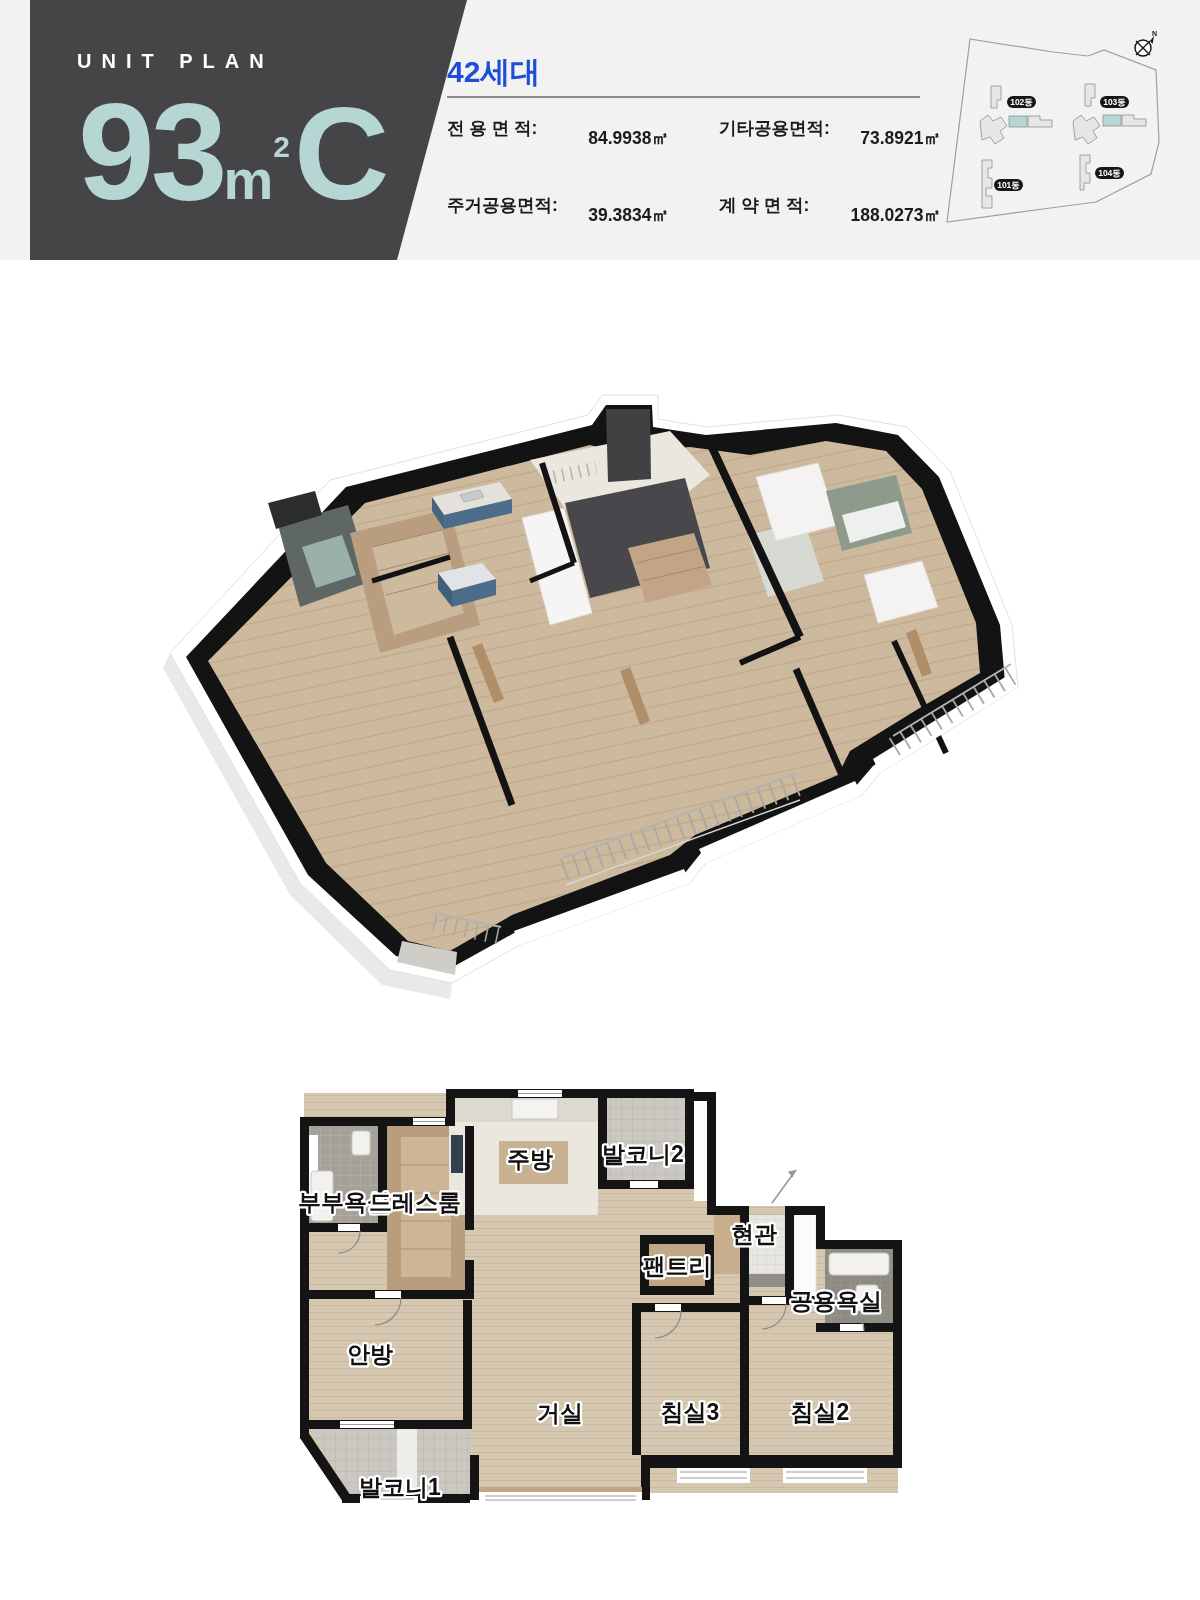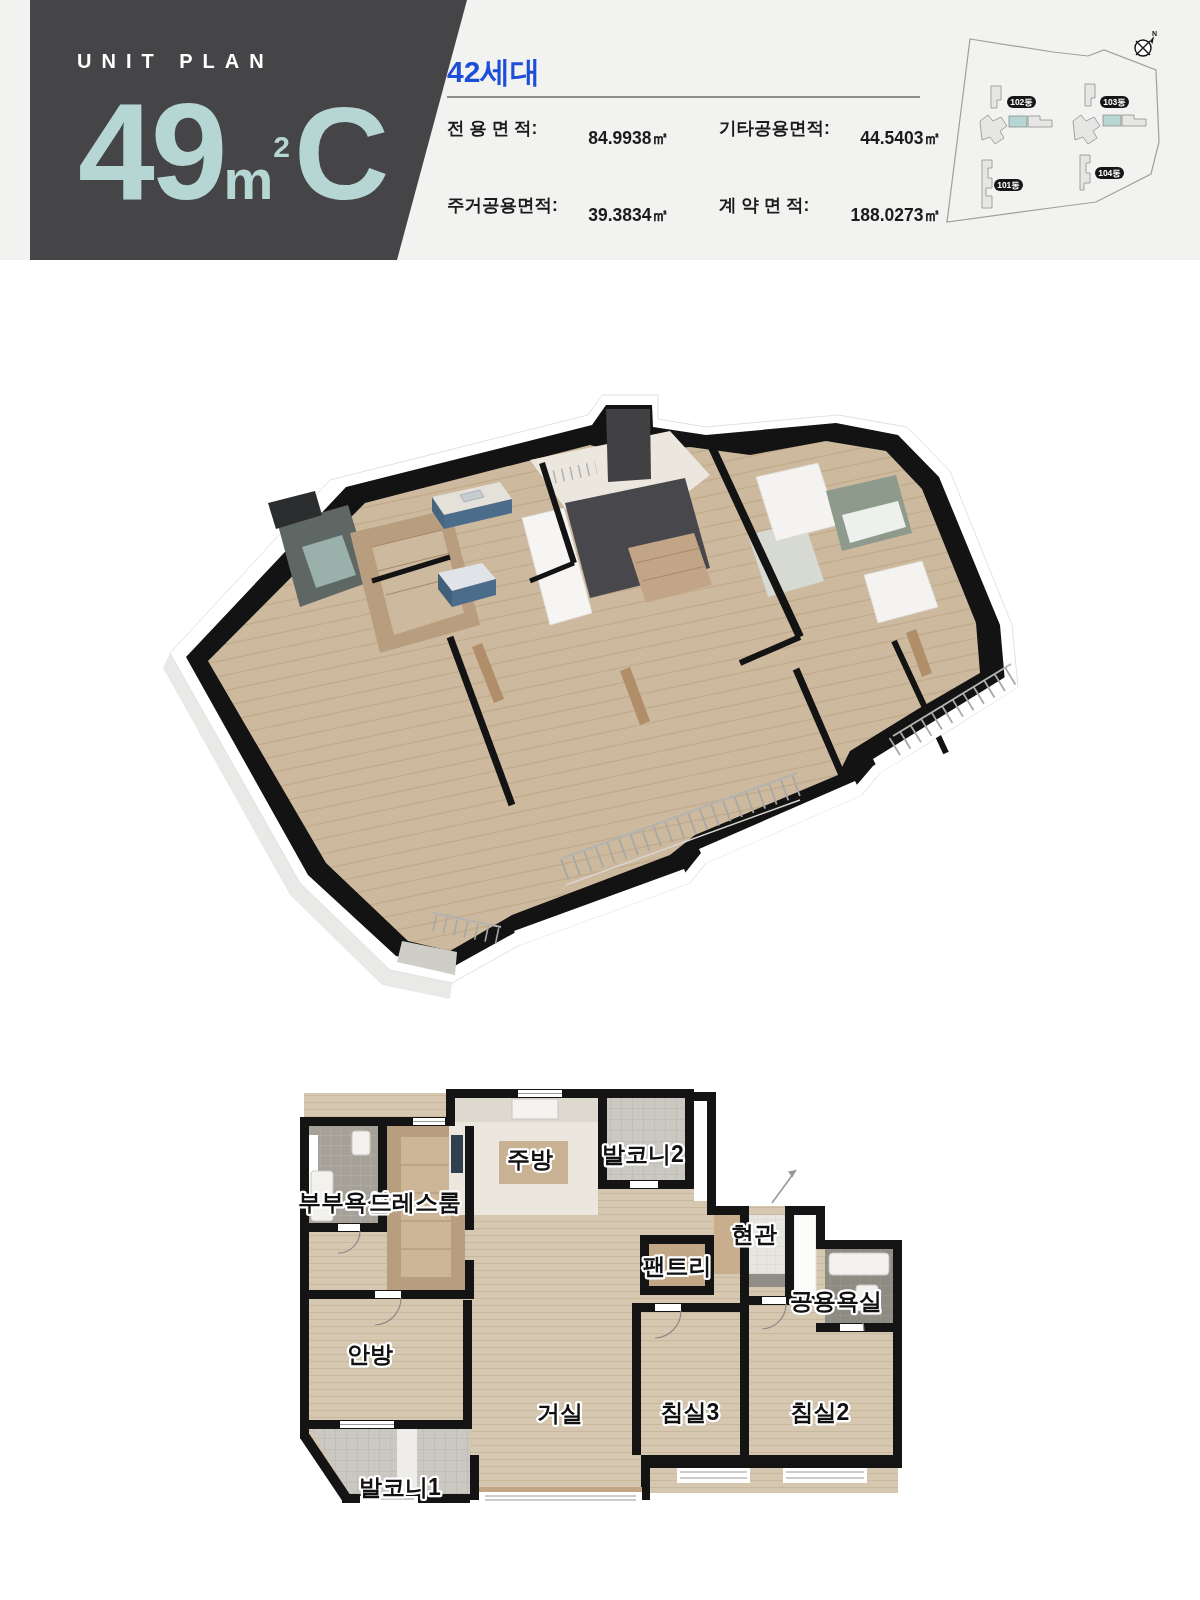--- a/index.html
+++ b/index.html
@@ -38,42 +38,42 @@
 </style>
 </head>
 <body>
 
 <div class="page">
 
   <div class="band">
     <div class="header-block">
       <div class="eyebrow">UNIT PLAN</div>
       <div class="unit-line">
-        <span class="u-num">49</span><span class="u-m"><span>m</span><span class="u-sup">2</span></span><span class="u-type">C</span>
+        <span class="u-num">93</span><span class="u-m"><span>m</span><span class="u-sup">2</span></span><span class="u-type">C</span>
       </div>
     </div>
 
     <div class="households">42세대</div>
     <div class="rule"></div>
 
     <div class="areas">
       <div class="a-col">
         <div class="a-row">
           <span class="a-label">전 용 면 적:</span>
           <span class="a-val">84.9938㎡</span>
         </div>
         <div class="a-row">
           <span class="a-label">주거공용면적:</span>
           <span class="a-val">39.3834㎡</span>
         </div>
       </div>
       <div class="a-col" style="margin-left:24px;">
         <div class="a-row">
           <span class="a-label">기타공용면적:</span>
-          <span class="a-val">44.5403㎡</span>
+          <span class="a-val">73.8921㎡</span>
         </div>
         <div class="a-row">
           <span class="a-label">계 약 면 적:</span>
           <span class="a-val">188.0273㎡</span>
         </div>
       </div>
     </div>
 
     <svg class="site-svg" width="238" height="206" viewBox="0 0 238 206">
       <path d="M37,13 L120,26 L155,30 L171,24 L223,44 L226,116 L218,148 L163,176 L125,181 L14,196 Z" fill="none" stroke="#9f9f9d" stroke-width="1.2"></path>

